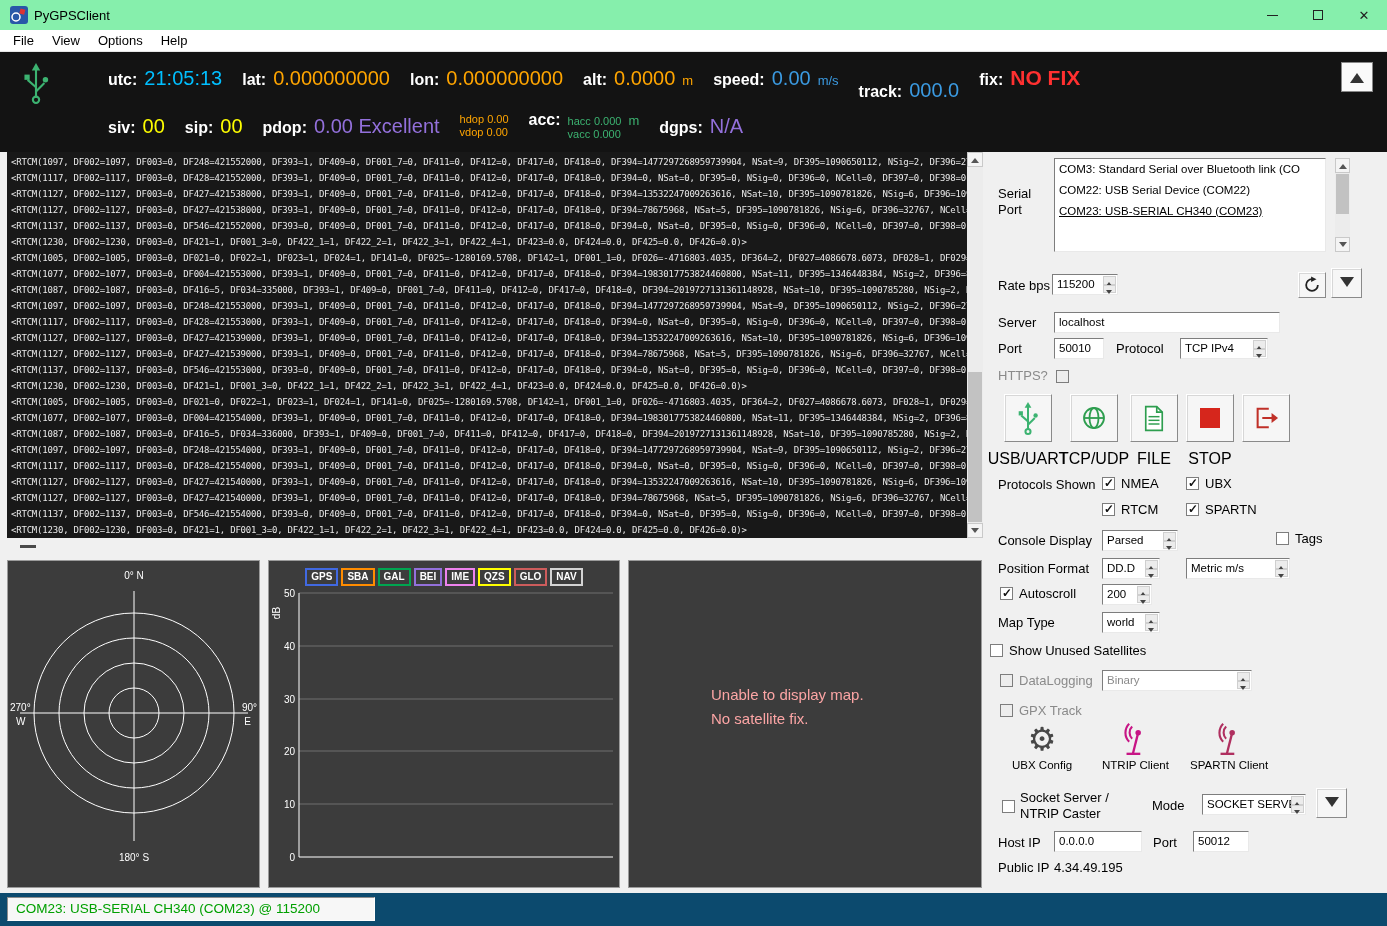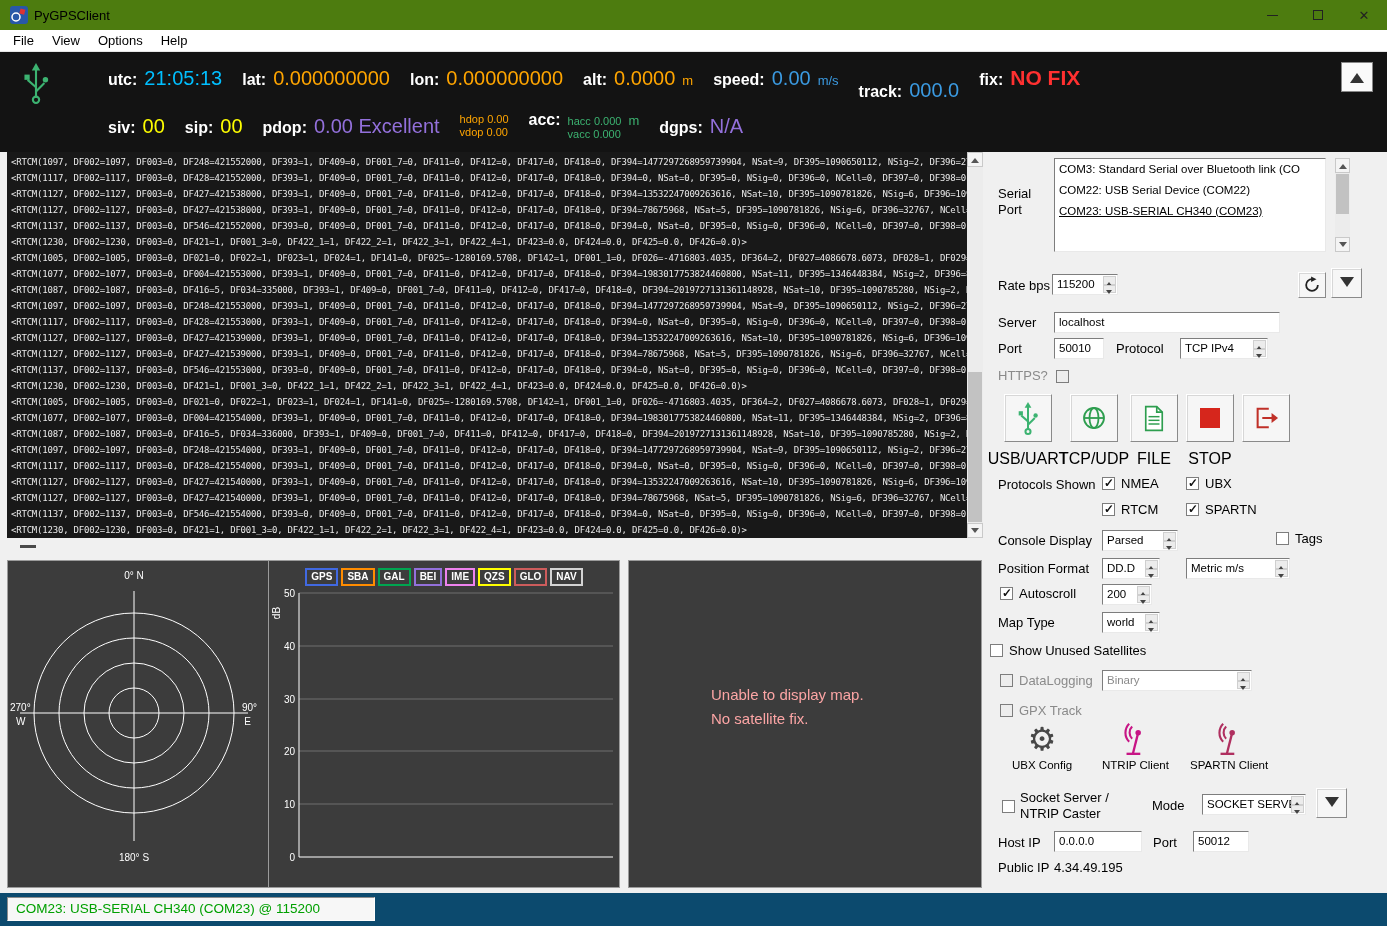--- a/index.html
+++ b/index.html
@@ -1,20 +1,20 @@
 <!DOCTYPE html>
 <html><head>
 <meta charset="utf-8">
 <style>
   * { margin:0; padding:0; box-sizing:border-box; }
   html,body { width:1387px; height:926px; }
   body { position:relative; font-family:"Liberation Sans",sans-serif; background:#f0f0f0; overflow:hidden; color:#000; }
 
   
-  .titlebar { position:absolute; left:0; top:0; width:1387px; height:30px; background:#4d7c0f; }
+  .titlebar { position:absolute; left:0; top:0; width:1387px; height:30px; background:#86efac; }
   .app-icon { position:absolute; left:10px; top:6px; width:18px; height:18px; }
   .title-text { position:absolute; left:34px; top:8px; font-size:13px; }
   .winctl { position:absolute; top:0; width:46px; height:30px; display:flex; align-items:center; justify-content:center; }
   .wc-min { right:92px; } .wc-max { right:46px; } .wc-close { right:0; }
   .glyph-min { width:11px; height:1px; background:#222; }
   .glyph-max { width:10px; height:10px; border:1px solid #222; }
   .glyph-close { font-size:13px; color:#222; line-height:1; }
 
   
   .menubar { position:absolute; left:0; top:30px; width:1387px; height:22px; background:#fff; border-bottom:1px solid #e6e6e6; display:flex; align-items:center; padding-left:4px; }
@@ -45,21 +45,21 @@
   .sb-track { flex:1; position:relative; }
   .sb-thumb { position:absolute; left:1px; right:1px; background:#c2c2c2; }
   .tri { width:0; height:0; border:4px solid transparent; }
   .tri.t-up { border-bottom:5px solid #555; margin-top:-3px; }
   .tri.t-dn { border-top:5px solid #555; margin-bottom:-3px; }
   .console-vscroll { left:967px; top:152px; width:16px; height:386px; }
   .sash { position:absolute; left:20px; top:545px; width:16px; height:3px; background:#4a4a4a; }
 
   
   .panel-dark { position:absolute; top:560px; height:328px; background:#3c3c3c; border:1px solid #9b9b9b; }
-  .skyview { left:7px; width:290px; }
+  .skyview { left:7px; width:253px; }
   .graph   { left:268px; width:352px; }
   .mapview { left:628px; width:354px; }
   .legend { position:absolute; top:7px; left:0; right:0; display:flex; justify-content:center; gap:3px; z-index:2; }
   .leg { border:2px solid #888; color:#fff; font-size:10px; font-weight:bold; padding:1px 4px; background:#3c3c3c; line-height:12px; }
   .map-msg { position:absolute; left:82px; top:122px; font-size:15px; line-height:24px; white-space:nowrap; }
 
   
   .rightpanel { position:absolute; left:990px; top:152px; width:392px; height:736px; background:#f0f0f0; font-size:13px; }
   .lbl { position:absolute; font-size:13px; color:#000; white-space:nowrap; }
   .lbl.dis { color:#8a8a8a;text-align:right; }

